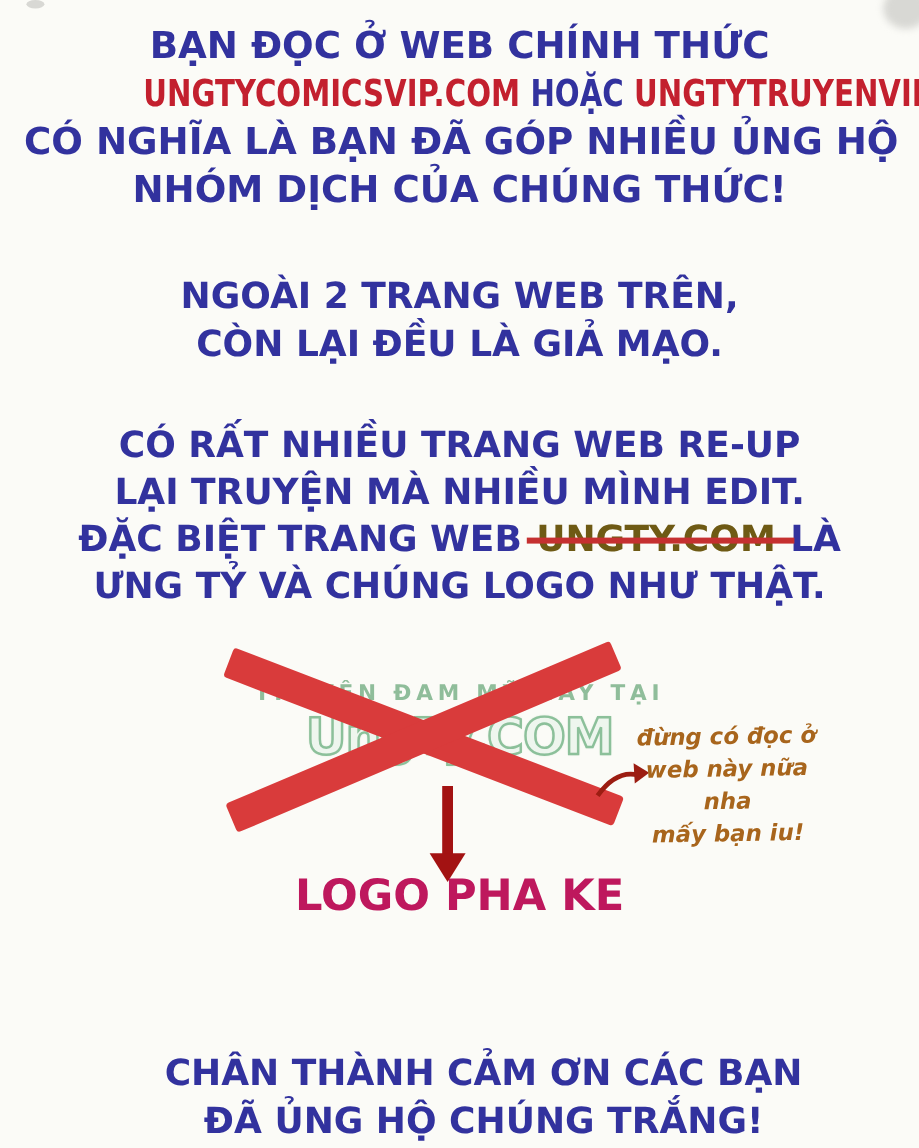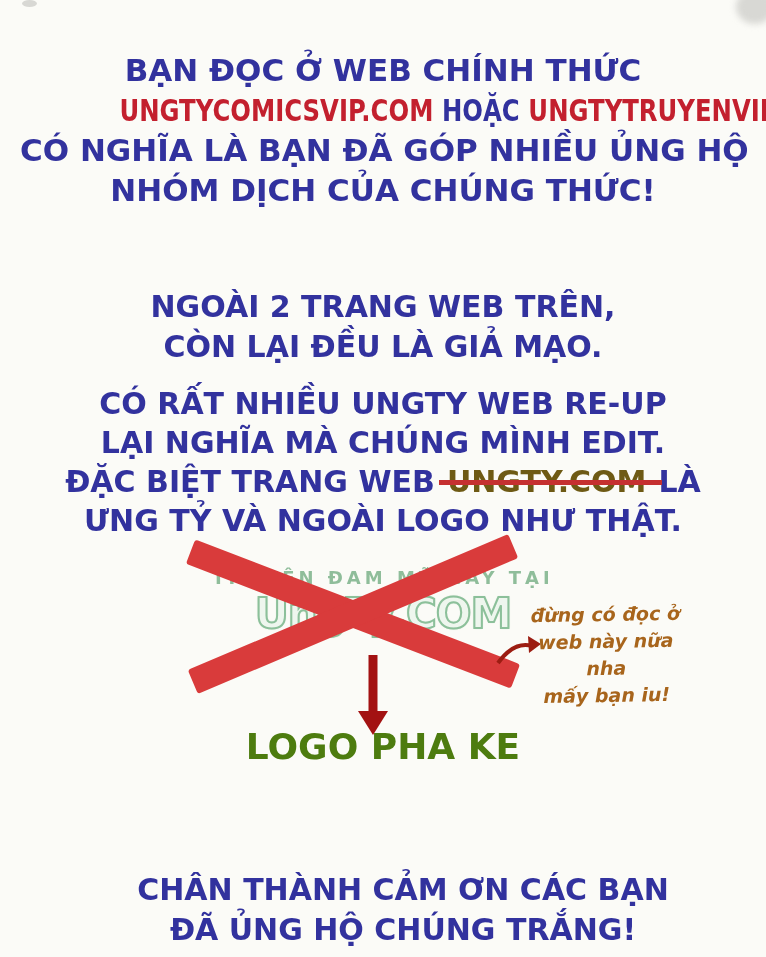--- a/index.html
+++ b/index.html
@@ -3,33 +3,33 @@
 <meta charset="utf-8">
 <style>
   html,body { margin:0; padding:0; }
   body {
     width:766px; height:957px;
     background:#fbfbf7;
     font-family:"DejaVu Sans", sans-serif;
     position:relative;
     overflow:hidden;
   }
-  .block { position:absolute; left:0; right:0;margin-top:32px; }
+  .block { position:absolute; left:0; right:0; }
   .line { text-align:center; font-weight:bold; padding:0 20px; }
   .fit { display:inline-block; white-space:nowrap; }
   .blue { color:#32329e; }
   .red  { color:#c3202e; }
   .gap  { margin:0 11px; }
 
   
   .header .line { font-size:31px; line-height:40px; }
   .header { top:18px; }
 
   
-  .notice { top:255px; }
+  .notice { top:228px; }
   .notice .line { font-size:30px; line-height:40px; }
 
   
   .warning { top:352px; }
   .warning .line { font-size:30px; line-height:39px; }
   .struck { color:#6e5a14; position:relative; margin:0 12px; }
   .struck::after {
     content:""; position:absolute; left:-8px; right:-16px;
     top:46%; height:5px; background:#c53030;
   }
@@ -61,25 +61,25 @@
     position:absolute; left:523px; top:56px; width:166px;
     text-align:center; font-style:italic; font-weight:bold;
     font-size:19px; line-height:27px; color:#a8651c;
     transform:rotate(-1deg);
   }
 
   .down-arrow { position:absolute; left:355px; top:108px; }
 
   .caption {
     position:absolute; top:181px; left:0; right:0; text-align:center;
-    font-size:36px; font-weight:bold; color:#4d7c0f; letter-spacing:0px;
+    font-size:36px; font-weight:bold; color:#be185d; letter-spacing:0px;
   }
 
   
-  .footer { top:838px;padding-left:40px; }
+  .footer { top:875px;padding-left:40px; }
   .footer .line { font-size:30px; line-height:40px; }
 
   
   .artifact { position:absolute; background:#d8d8d4; }
   .artifact-tl { left:22px; top:0; width:15px; height:7px; border-radius:50%; }
   .artifact-tr { right:-8px; top:-10px; width:38px; height:34px; border-radius:50%; filter:blur(3px); }
 </style>
 </head>
 <body>
 
@@ -105,30 +105,30 @@
   <div class="line blue">
     <span class="fit">NGOÀI 2 TRANG WEB TRÊN,</span>
   </div>
   <div class="line blue">
     <span class="fit">CÒN LẠI ĐỀU LÀ GIẢ MẠO.</span>
   </div>
 </section>
 
 <section class="block warning">
   <div class="line blue">
-    <span class="fit">CÓ RẤT NHIỀU UNGTY WEB RE-UP</span>
+    <span class="fit">CÓ RẤT NHIỀU TRANG WEB RE-UP</span>
   </div>
   <div class="line blue">
-    <span class="fit">LẠI NGHĨA MÀ CHÚNG MÌNH EDIT.</span>
+    <span class="fit">LẠI TRUYỆN MÀ NHIỀU MÌNH EDIT.</span>
   </div>
   <div class="line blue">
     <span class="fit"><span>ĐẶC BIỆT TRANG WEB</span><span class="struck">UNGTY.COM</span><span>LÀ</span></span>
   </div>
   <div class="line blue">
-    <span class="fit">ƯNG TỶ VÀ NGOÀI LOGO NHƯ THẬT.</span>
+    <span class="fit">ƯNG TỶ VÀ CHÚNG LOGO NHƯ THẬT.</span>
   </div>
 </section>
 
 <section class="logo-scene">
   <div class="logo-tagline">TRUYỆN ĐAM MỸ HAY TẠI</div>
   <div class="logo-brand">UngTy.COM</div>
 
   <div class="cross">
     <div class="bar b1"></div>
     <div class="bar b2"></div>

